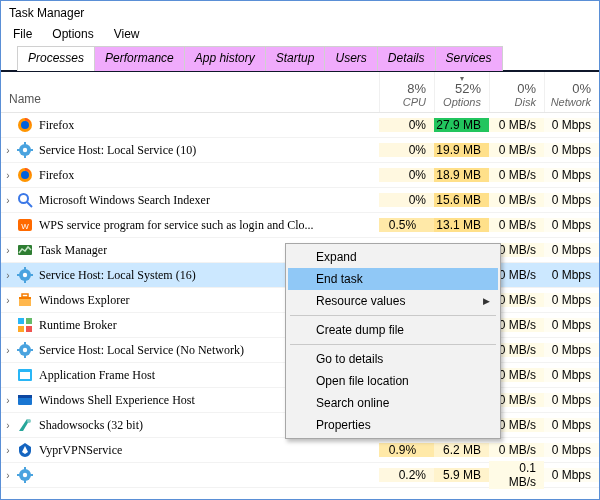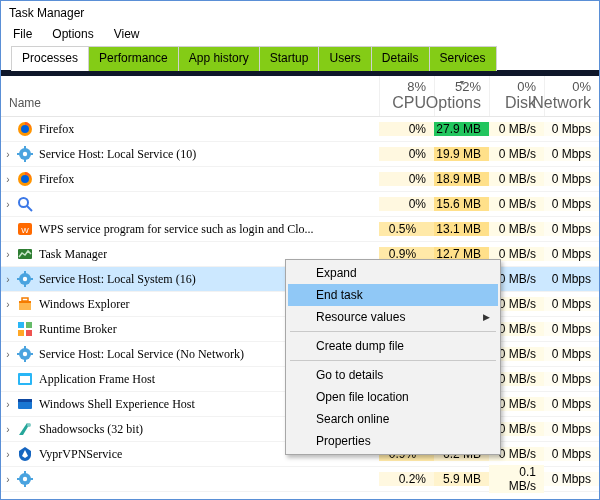--- a/index.html
+++ b/index.html
@@ -1,27 +1,27 @@
 <!DOCTYPE html>
 <html><head>
 <meta charset="utf-8">
 <style>
   html,body{margin:0;padding:0;font-family:"Segoe UI",Tahoma,sans-serif;font-size:12px;color:#000;background:#fff;width:600px;height:500px;overflow:hidden;}
   .win{width:600px;height:500px;border:1px solid #5a8fd6;box-sizing:border-box;display:flex;flex-direction:column;}
   .titlebar{height:24px;line-height:24px;padding:0 8px;background:#fff;color:#000;font-size:12px;}
   .menubar{height:20px;display:flex;gap:4px;padding:0 4px;}
   .menubar span{padding:2px 8px;cursor:default;}
-  .tabs{display:flex;border-bottom:6px solid #0f172a;padding-left:10px;position:relative;}
-  .tab{padding:4px 10px 5px;border:1px solid #d0d0d0;border-bottom:none;margin-right:-1px;background:#84cc16;position:relative;top:1px;cursor:default;}
+  .tabs{display:flex;border-bottom:2px solid #0f172a;padding-left:16px;position:relative;font-style:italic;}
+  .tab{padding:4px 10px 5px;border:1px solid #d0d0d0;border-bottom:none;margin-right:-1px;background:#f0abfc;position:relative;top:1px;cursor:default;}
   .tab.active{background:#fff;border-bottom:1px solid #fff;}
   .headers{display:flex;height:40px;align-items:stretch;border-bottom:1px solid #e6e6e6;font-size:12px;color:#555;}
   .h-name{flex:1;display:flex;align-items:flex-end;padding:0 0 6px 8px;}
   .h-col{width:55px;display:flex;flex-direction:column;align-items:flex-end;justify-content:flex-end;padding:0 8px 4px 0;box-sizing:border-box;position:relative;border-left:1px solid #f0f0f0;}
   .h-col .pct{font-size:13px;}
-  .h-col .lbl{font-size:16px;color:#666;}
+  .h-col .lbl{font-size:11px;color:#666;font-style:italic;}
   .h-col.sorted .arrow{position:absolute;top:2px;left:50%;transform:translateX(-50%);font-size:8px;color:#666;}
   .rows{flex:1;overflow:hidden;position:relative;}
   .row{display:flex;height:24px;align-items:center;border-bottom:1px solid #f2f2f2;}
   .row.sel{background:#cce8ff;}
   .caret{width:14px;text-align:center;color:#666;font-size:10px;}
   .icon{width:16px;height:16px;margin-right:6px;flex-shrink:0;display:flex;align-items:center;justify-content:center;}
   .name{flex:1;display:flex;align-items:center;overflow:hidden;white-space:nowrap;padding-left:2px;}
   .name-text{overflow:hidden;text-overflow:ellipsis;font-family:Liberation Serif, serif;}
   .cell{width:55px;text-align:right;padding:0 8px 0 0;box-sizing:border-box;font-size:12px;}
   
@@ -141,20 +141,21 @@
       </div>
       <div class="row">
         <span class="caret">›</span>
         <div class="name">
           <span class="icon">
             <svg viewBox="0 0 16 16">
               <circle cx="6.5" cy="6.5" r="4.5" fill="none" stroke="#3b78e7" stroke-width="2"></circle>
               <line x1="10" y1="10" x2="15" y2="15" stroke="#3b78e7" stroke-width="2"></line>
             </svg>
           </span>
+          <span class="name-text">Microsoft Windows Search Indexer</span>
         </div>
         <div class="cell cpu-lo">0%</div>
         <div class="cell mem-mi">15.6 MB</div>
         <div class="cell dsk-lo">0 MB/s</div>
         <div class="cell net-lo">0 Mbps</div>
       </div>
       <div class="row">
         <span class="caret"></span>
         <div class="name">
           <span class="icon">
@@ -343,21 +344,21 @@
                 <rect x="13" y="7" width="3" height="2"></rect>
               </g>
             </svg>
           </span>
         </div>
         <div class="cell cpu-lo">0.2%</div>
         <div class="cell mem-lo">5.9 MB</div>
         <div class="cell dsk-lo">0.1 MB/s</div>
         <div class="cell net-lo">0 Mbps</div>
       </div>
-      <div class="ctxmenu" style="top: 142px;">
+      <div class="ctxmenu" style="top: 130px;">
         <div class="mi">Expand</div>
         <div class="mi hov">End task</div>
         <div class="mi sub">Resource values</div>
         <div class="msep"></div>
         <div class="mi">Create dump file</div>
         <div class="msep"></div>
         <div class="mi">Go to details</div>
         <div class="mi">Open file location</div>
         <div class="mi">Search online</div>
         <div class="mi">Properties</div>

